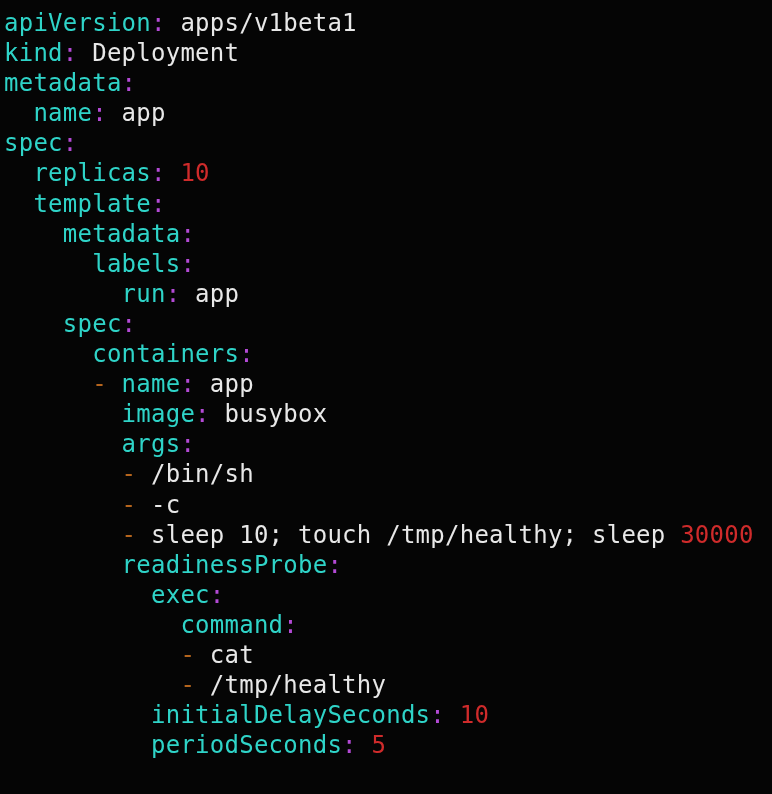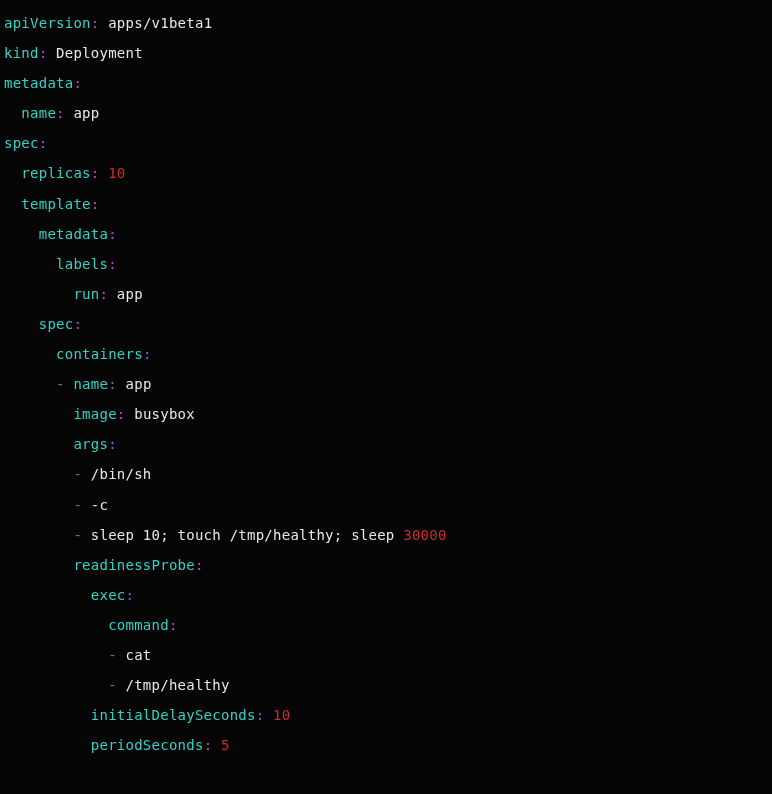--- a/index.html
+++ b/index.html
@@ -12,21 +12,21 @@
     height: 794px;
     overflow: hidden;
   }
   #terminal {
     width: 772px;
     height: 794px;
     background: #050505;
     box-sizing: border-box;
     padding: 8px 0 0 0;
     font-family: "DejaVu Sans Mono", "Liberation Mono", monospace;
-    font-size: 14px;
+    font-size: 24px;
     line-height: 30.1px;
     letter-spacing: 0.25px;
     white-space: pre;
     -webkit-font-smoothing: antialiased;
   }
   .line {
     height: 30.1px;
     padding-left: 4px;
     white-space: pre;
   }

